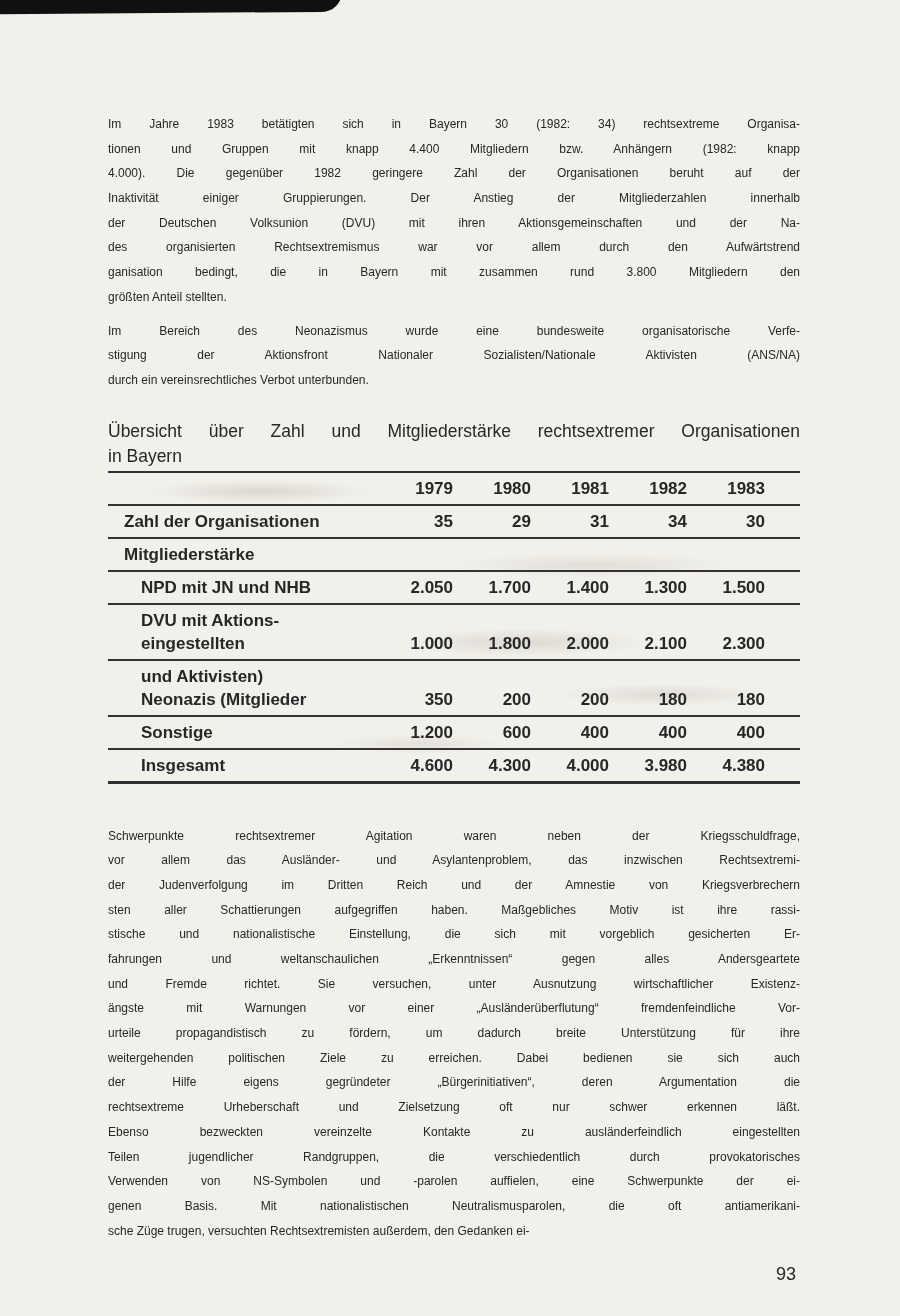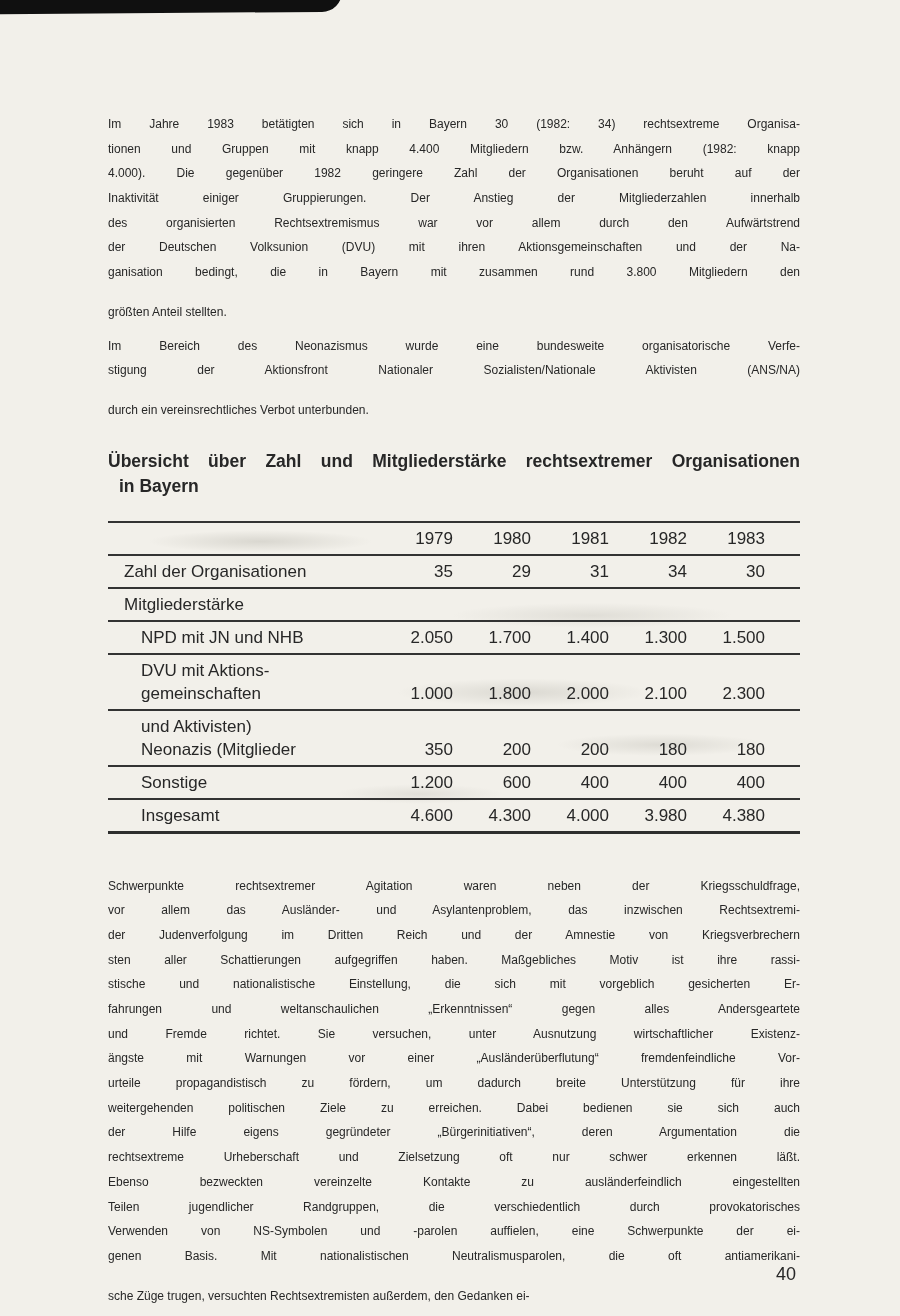--- a/index.html
+++ b/index.html
@@ -35,49 +35,49 @@
   .para .line {
     font-size: 12px;
     line-height: 24.7px;
     height: 24.7px;
     overflow: hidden;
     text-align: justify;
     text-align-last: justify;
   }
   .para .line.last {
     text-align-last: left;
-    margin-top: 15px;
   }
   .p-gap { margin-top: 9px; }
 
   .heading {
     margin: 26px 0 0 0;
     font-size: 17.5px;
-    font-weight: bold;
+    font-weight: normal;
   }
   .heading .line {
     line-height: 25px;
     height: 25px;
     overflow: hidden;
     text-align: justify;
     text-align-last: justify;
   }
-  .heading .line.last { text-align-last: left; margin-left: 11px; }
+  .heading .line.last { text-align-last: left; }
 
   .table {
-    margin-top: 22px;
+    margin-top: 2px;
     border-top: 2px solid #333;
     border-bottom: 3px solid #2e2e2e;
     
     background-image:
       radial-gradient(ellipse 160px 16px at 22% 6%,  rgba(160,158,148,0.30), transparent 70%),
       radial-gradient(ellipse 200px 18px at 70% 30%, rgba(160,158,148,0.22), transparent 70%),
       radial-gradient(ellipse 180px 20px at 60% 55%, rgba(160,158,148,0.28), transparent 70%),
       radial-gradient(ellipse 150px 16px at 80% 72%, rgba(160,158,148,0.25), transparent 70%),
       radial-gradient(ellipse 120px 14px at 45% 88%, rgba(160,158,148,0.20), transparent 70%);
+    font-weight: bold;
   }
   .t-row {
     display: flex;
     align-items: flex-end;
     border-bottom: 2px solid #333;
     padding: 4px 35px 4px 16px;
   }
   .t-row:last-child { border-bottom: none; }
   .t-label { flex: 1; }
   .t-row.sub .t-label { padding-left: 17px; }
@@ -107,22 +107,22 @@
 <body>
 
 <div class="scan-artifact"></div>
 
 <main class="content">
   <div class="para">
       <div class="line">Im Jahre 1983 betätigten sich in Bayern 30 (1982: 34) rechtsextreme Organisa-</div>
       <div class="line">tionen und Gruppen mit knapp 4.400 Mitgliedern bzw. Anhängern (1982: knapp</div>
       <div class="line">4.000). Die gegenüber 1982 geringere Zahl der Organisationen beruht auf der</div>
       <div class="line">Inaktivität einiger Gruppierungen. Der Anstieg der Mitgliederzahlen innerhalb</div>
+      <div class="line">der Deutschen Volksunion (DVU) mit ihren Aktionsgemeinschaften und der Na-</div>
       <div class="line">des organisierten Rechtsextremismus war vor allem durch den Aufwärtstrend</div>
-      <div class="line">der Deutschen Volksunion (DVU) mit ihren Aktionsgemeinschaften und der Na-</div>
       <div class="line">ganisation bedingt, die in Bayern mit zusammen rund 3.800 Mitgliedern den</div>
       <div class="line last">größten Anteil stellten.</div>
     </div>
   <div class="para p-gap">
       <div class="line">Im Bereich des Neonazismus wurde eine bundesweite organisatorische Verfe-</div>
       <div class="line">stigung der Aktionsfront Nationaler Sozialisten/Nationale Aktivisten (ANS/NA)</div>
       <div class="line last">durch ein vereinsrechtliches Verbot unterbunden.</div>
     </div>
   <h2 class="heading">
       <div class="line">Übersicht über Zahl und Mitgliederstärke rechtsextremer Organisationen</div>
@@ -163,21 +163,21 @@
         </div>
         <div class="t-cell">2.050</div>
         <div class="t-cell">1.700</div>
         <div class="t-cell">1.400</div>
         <div class="t-cell">1.300</div>
         <div class="t-cell">1.500</div>
       </div>
       <div class="t-row sub">
         <div class="t-label">
           <div class="lbl-line">DVU mit Aktions-</div>
-          <div class="lbl-line">gemeinschaften</div>
+          <div class="lbl-line">eingestellten</div>
         </div>
         <div class="t-cell">1.000</div>
         <div class="t-cell">1.800</div>
         <div class="t-cell">2.000</div>
         <div class="t-cell">2.100</div>
         <div class="t-cell">2.300</div>
       </div>
       <div class="t-row sub">
         <div class="t-label">
           <div class="lbl-line">und Aktivisten)</div>
@@ -224,13 +224,13 @@
       <div class="line">der Hilfe eigens gegründeter „Bürgerinitiativen“, deren Argumentation die</div>
       <div class="line">rechtsextreme Urheberschaft und Zielsetzung oft nur schwer erkennen läßt.</div>
       <div class="line">Ebenso bezweckten vereinzelte Kontakte zu ausländerfeindlich eingestellten</div>
       <div class="line">Teilen jugendlicher Randgruppen, die verschiedentlich durch provokatorisches</div>
       <div class="line">Verwenden von NS-Symbolen und -parolen auffielen, eine Schwerpunkte der ei-</div>
       <div class="line">genen Basis. Mit nationalistischen Neutralismusparolen, die oft antiamerikani-</div>
       <div class="line last">sche Züge trugen, versuchten Rechtsextremisten außerdem, den Gedanken ei-</div>
     </div>
 </main>
 
-<div class="page-number">40</div>
+<div class="page-number">93</div>
 
 </body></html>

